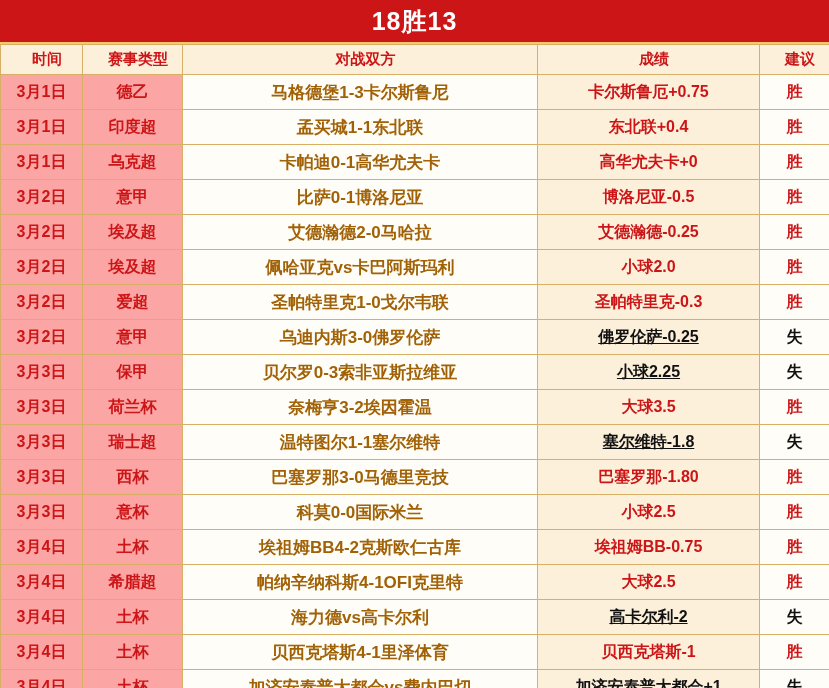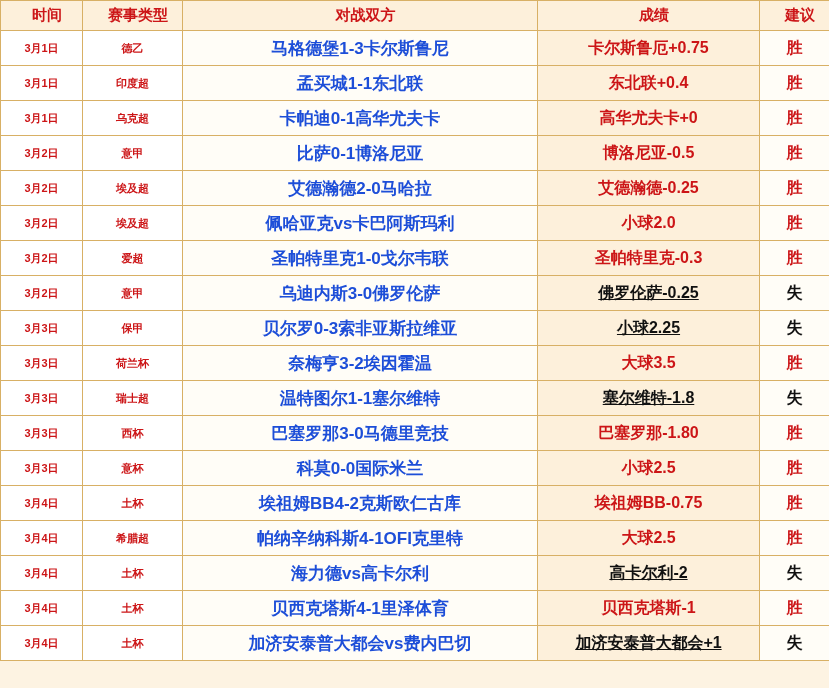--- a/index.html
+++ b/index.html
@@ -57,25 +57,25 @@
     height: 35px;
     border: 1px solid #d8b065;
     text-align: center;
     font-size: 16px;
     font-weight: bold;
     white-space: nowrap;
     overflow: hidden;
   }
   td.date, td.league {
     color: #cc1517;
-    background: #ffffff;
-    font-size: 11px;
+    background: #fca5a5;
+    font-size: 16px;
   }
   td.match {
-    color: #1d4ed8;
+    color: #a16207;
     background: #fffdf7;
     font-size: 17px;
   }
   td.result {
     background: #fdf0db;
     font-size: 16px;
     margin-top: 18px;
   }
   td.result.win  { color: #cc1517; }
   td.result.lose { color: #111111; text-decoration: underline; }
@@ -84,20 +84,23 @@
     font-size: 16px;
   }
   td.advice.win  { color: #cc1517; }
   td.advice.lose { color: #111111; }
 </style>
 </head>
 <body>
 
 <div id="page">
 
+  <div class="title-bar">
+    <span class="title-text">18胜13</span>
+  </div>
 
   <table>
     <colgroup>
       <col class="c-date">
       <col class="c-league">
       <col class="c-match">
       <col class="c-result">
       <col class="c-advice">
     </colgroup>
     <thead>

